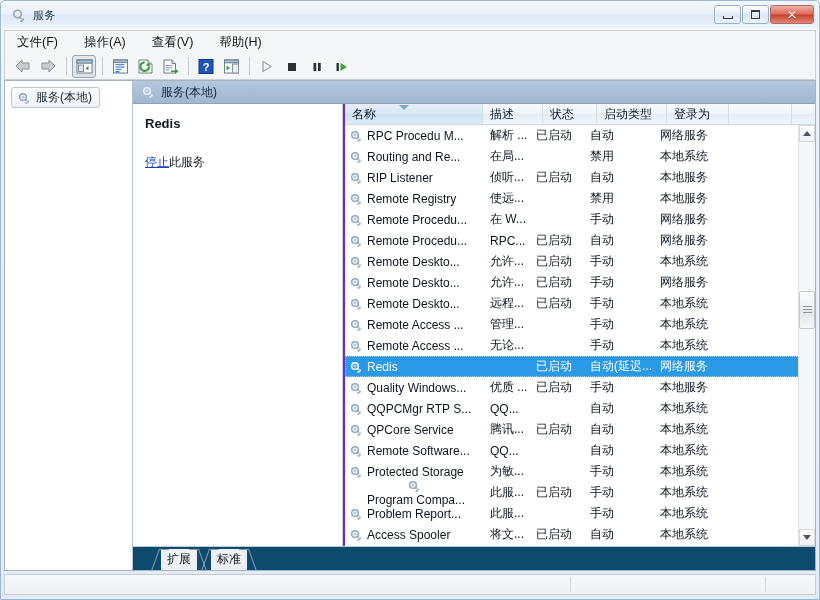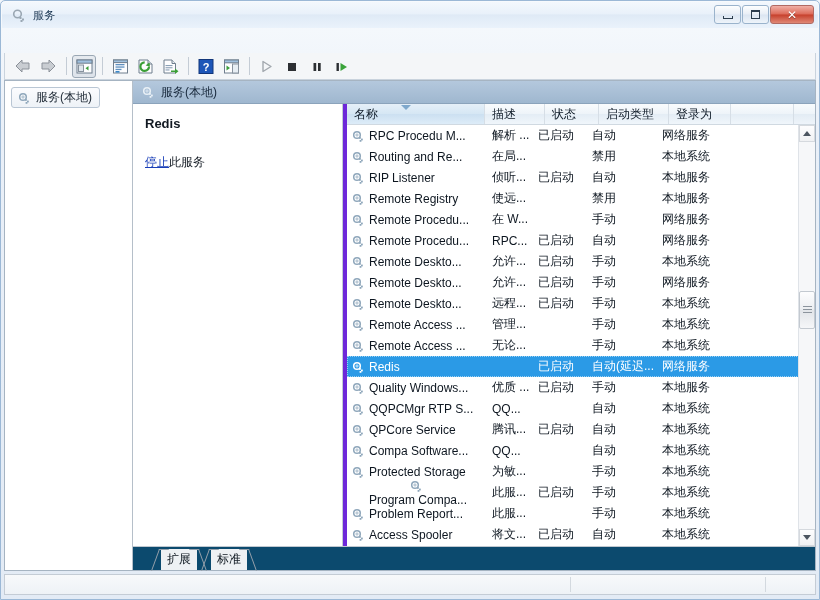--- a/index.html
+++ b/index.html
@@ -160,21 +160,21 @@
   }
 
   
   .listview {
     position: absolute; left: 210px; top: 23px; right: 0; bottom: 24px;
     background: #ffffff;
     overflow: hidden;
   }
   .lv-inner {
     position: absolute; left: 0; top: 0; right: 0; bottom: 0;
-    border-left: 4px solid #6d28d9;
+    border-left: 2px solid #6d28d9;
   }
   .lv-header {
     position: absolute; left: 0; top: 0; right: 0; height: 21px;
     display: flex;
     background: linear-gradient(180deg,#f8fbfd 0%, #eef4f9 48%, #e3ecf4 52%, #eef4fa 100%);
     border-bottom: 1px solid #d0d9e1;
   }
   .lv-th {
     position: relative;
     display: flex; align-items: center;
@@ -307,20 +307,26 @@
         </div>
         <div class="cbtn">
           <i class="glyph-max"></i>
         </div>
         <div class="cbtn close">
           <span class="glyph-close">✕</span>
         </div>
       </div>
     </div>
 
+    <div class="menubar">
+      <div class="menu-item">文件(F)</div>
+      <div class="menu-item">操作(A)</div>
+      <div class="menu-item">查看(V)</div>
+      <div class="menu-item">帮助(H)</div>
+    </div>
 
     <div class="toolbar">
 
       <div class="tb-btn">
         <span>
           <svg width="18" height="14" viewBox="0 0 18 14">
             <path d="M8 1 L2 7 L8 13 L8 10 L15 10 L15 4 L8 4 Z" fill="#c9cdd2" stroke="#8b9199" stroke-width="1" stroke-linejoin="round"></path>
           </svg>
         </span>
       </div>
@@ -787,21 +793,21 @@
                   <div class="lv-cell name" style="width: 138px;">
                     <span class="svcicon"><svg width="14" height="14" viewBox="0 0 14 14">
                         <circle cx="6" cy="6" r="3.3" fill="none" stroke="#8fa7bb" stroke-width="1.5"></circle>
                         <circle cx="6" cy="6" r="1.1" fill="#ffffff" stroke="#8fa7bb" stroke-width=".8"></circle>
                         <g fill="#8fa7bb">
                           <rect x="8" y="8" width="1.8" height="1.8"></rect>
                           <rect x="10" y="9.6" width="1.8" height="1.8"></rect>
                           <rect x="8.6" y="11" width="1.8" height="1.8"></rect>
                         </g>
                       </svg></span>
-                    <span>Compa Software...</span>
+                    <span>Remote Software...</span>
                   </div>
                   <div class="lv-cell" style="width: 46px;"><span>QQ...</span></div>
                   <div class="lv-cell" style="width: 54px;"><span></span></div>
                   <div class="lv-cell" style="width: 70px;"><span>自动</span></div>
                   <div class="lv-cell" style="width: 62px;"><span>本地系统</span></div>
                 </div>
                 <div class="lv-row">
                   <div class="lv-cell name" style="width: 138px;">
                     <span class="svcicon"><svg width="14" height="14" viewBox="0 0 14 14">
                         <circle cx="6" cy="6" r="3.3" fill="none" stroke="#8fa7bb" stroke-width="1.5"></circle>

